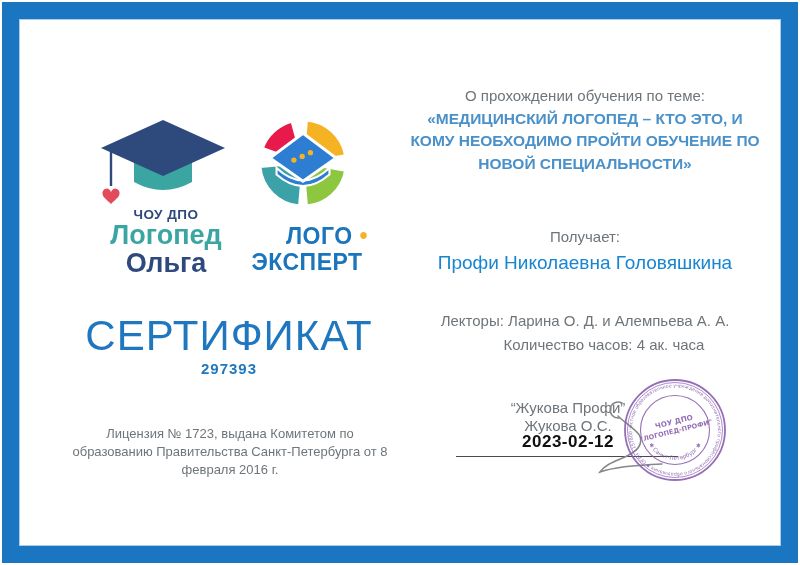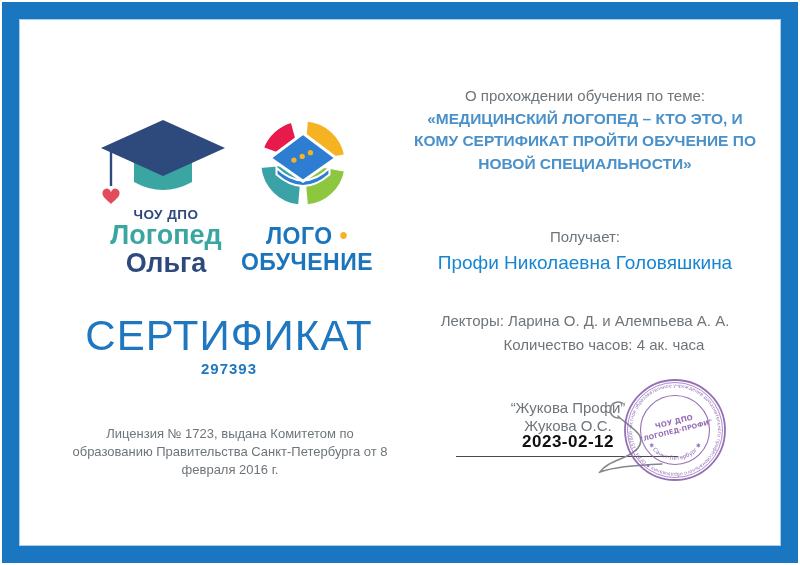--- a/index.html
+++ b/index.html
@@ -18,21 +18,21 @@
   .frame{position:absolute;inset:2px;border:17px solid var(--frame);pointer-events:none;z-index:5;}
   .frame::after{content:'';position:absolute;inset:0;border:1px solid var(--frame_inner_line);}
   .abs{position:absolute;}
   .ctr{text-align:center;}
   .gray{color:var(--text_gray);}
   
   .org-type{left:66px;top:207px;width:200px;font-size:13.5px;font-weight:bold;color:var(--navy);letter-spacing:.5px;}
   .org-name1{left:66px;top:220px;width:200px;font-size:27px;font-weight:bold;color:var(--teal);}
   .org-name2{left:66px;top:248px;width:200px;font-size:27px;font-weight:bold;color:var(--navy);}
   .xp-line{left:221px;width:172px;font-size:23px;font-weight:bold;color:var(--logo_blue);letter-spacing:.5px;}
-  .xp1{top:223px;} .xp2{top:249px;}
+  .xp1{top:223px;padding-left:20px;} .xp2{top:249px;}
   .xp-dot{color:var(--yellow);}
   .cert-title{left:28px;top:312px;width:402px;font-size:42px;font-weight:500;color:var(--title_blue);letter-spacing:1px;}
   .cert-number{left:28px;top:360px;width:402px;font-size:15px;font-weight:bold;color:var(--title_blue);letter-spacing:1px;}
   .license{left:68px;top:425px;width:324px;font-size:13px;line-height:1.4;}
   
   .intro{left:405px;top:87px;width:360px;font-size:15px;}
   .topic{left:405px;top:108px;width:360px;font-size:15.5px;font-weight:bold;line-height:1.45;color:var(--topic_blue);}
   .receives{left:405px;top:228px;width:360px;font-size:15px;text-align:center;}
   .recipient{left:405px;top:252px;width:360px;font-size:19px;font-weight:500;color:var(--name_blue);}
   .lecturers{left:405px;top:312px;width:360px;font-size:15px;}
@@ -76,28 +76,28 @@
     <path class="f-teal2" stroke="#fff" stroke-width="3" d="M52,52 L0.2,56.5 A52,52 0 0 0 47.5,103.8 Z"></path>
     <path class="f-green" stroke="#fff" stroke-width="3" d="M52,52 L56.5,103.8 A52,52 0 0 0 103.2,61 Z"></path>
     <path class="f-blue" stroke="#fff" stroke-width="2.5" d="M20,58 Q52,88 84,58 L84,66 Q52,94 20,66 Z"></path>
     <path class="f-blue" stroke="#fff" stroke-width="3.5" d="M52,16 L92,46 L52,74 L12,46 Z"></path>
     <circle class="f-yellow" cx="41" cy="48.5" r="3.2"></circle>
     <circle class="f-yellow" cx="51" cy="44" r="3.2"></circle>
     <circle class="f-yellow" cx="61" cy="39.5" r="3.2"></circle>
   </svg>
 
   <div class="abs ctr xp-line xp1"><span>ЛОГО</span> <span class="xp-dot">•</span></div>
-  <div class="abs ctr xp-line xp2">ОБУЧЕНИЕ</div>
+  <div class="abs ctr xp-line xp2">ЭКСПЕРТ</div>
 
   <div class="abs ctr cert-title">СЕРТИФИКАТ</div>
   <div class="abs ctr cert-number">297393</div>
   <div class="abs ctr gray license">Лицензия № 1723, выдана Комитетом по образованию Правительства Санкт-Петербурга от 8 февраля 2016 г.</div>
 
   <div class="abs ctr gray intro">О прохождении обучения по теме:</div>
-  <div class="abs ctr topic">«МЕДИЦИНСКИЙ ЛОГОПЕД – КТО ЭТО, И КОМУ СЕРТИФИКАТ ПРОЙТИ ОБУЧЕНИЕ ПО НОВОЙ СПЕЦИАЛЬНОСТИ»</div>
+  <div class="abs ctr topic">«МЕДИЦИНСКИЙ ЛОГОПЕД – КТО ЭТО, И КОМУ НЕОБХОДИМО ПРОЙТИ ОБУЧЕНИЕ ПО НОВОЙ СПЕЦИАЛЬНОСТИ»</div>
   <div class="abs ctr gray receives">Получает:</div>
   <div class="abs ctr recipient">Профи Николаевна Головяшкина</div>
   <div class="abs ctr gray lecturers">Лекторы: Ларина О. Д. и Алемпьева А. А.</div>
   <div class="abs ctr gray hours">Количество часов: 4 ак. часа</div>
 
   <div class="abs ctr gray director dir2">“Жукова Профи”</div>
   <div class="abs ctr gray director dir3">Жукова О.С.</div>
   <div class="abs ctr date">2023-02-12</div>
   <div class="abs sig-line"></div>
 

